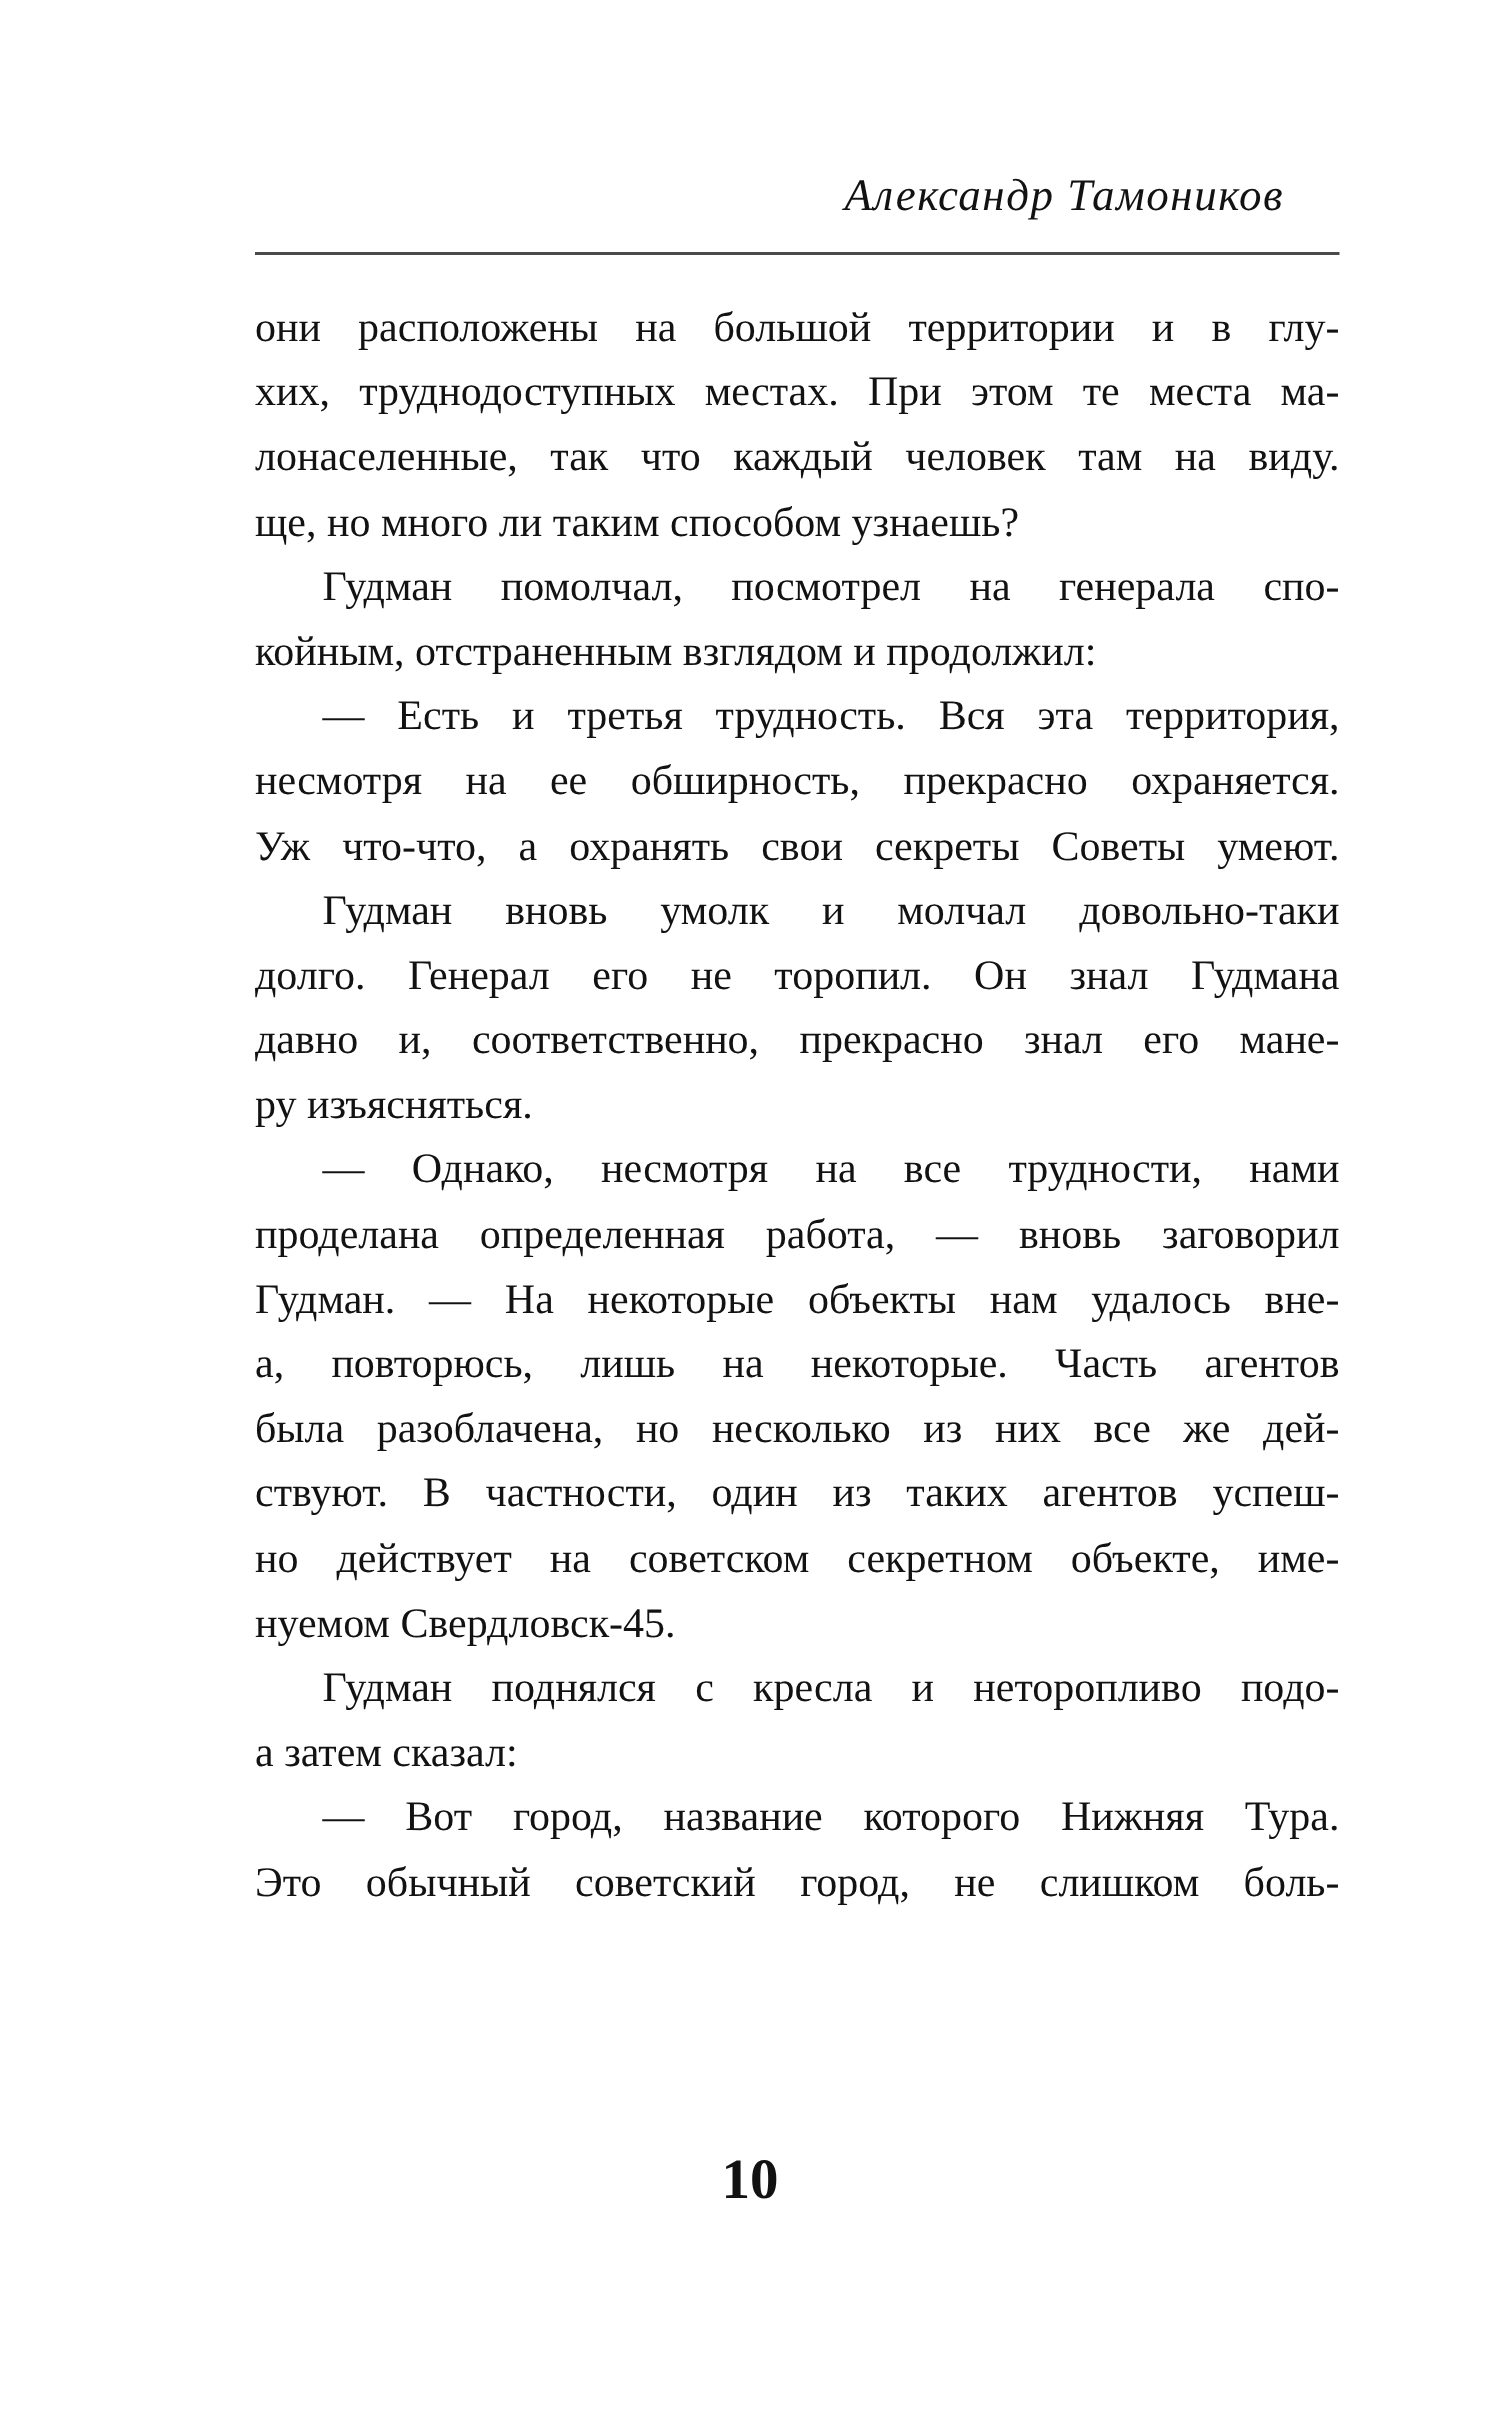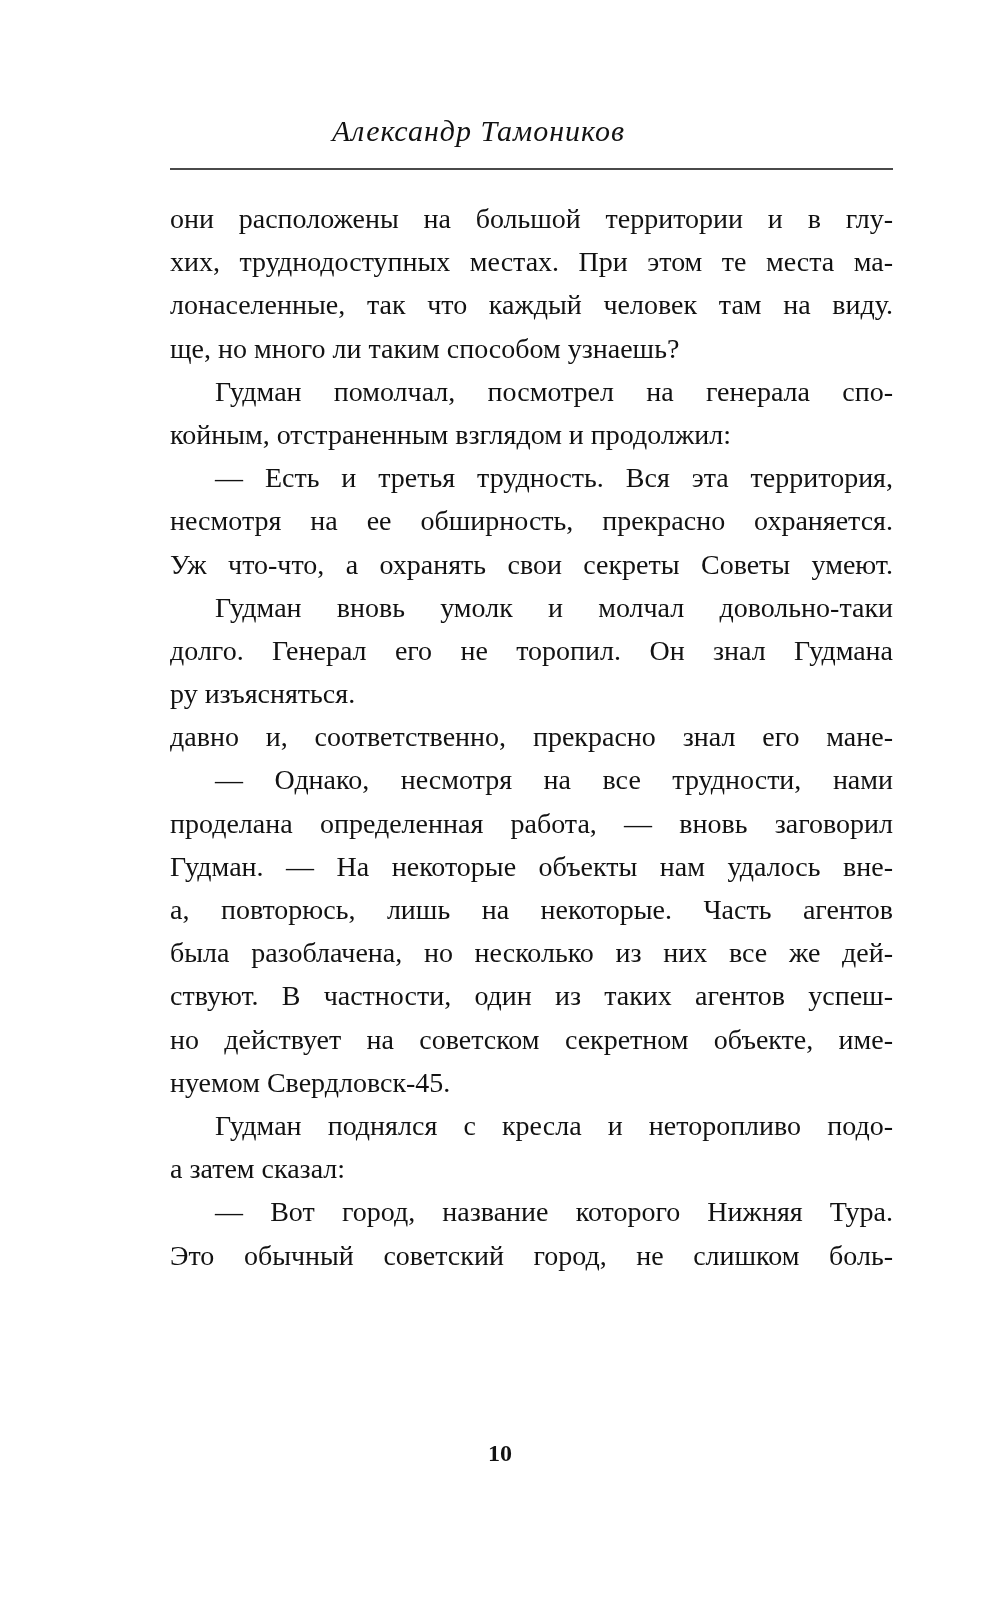--- a/index.html
+++ b/index.html
@@ -15,23 +15,23 @@
     position: relative;
     overflow: hidden;
   }
   .page {
     position: absolute;
     inset: 0;
   }
   .running-head {
     position: absolute;
     top: 113px;
-    left: 170px;
+    left: 186px;
     width: 723px;
-    text-align: center;
+    text-align: right;
     transform: translateX(-53px);
     font-style: italic;
     font-size: 30px;
     line-height: 36px;
     letter-spacing: 1px;
     white-space: nowrap;
   }
   .head-rule {
     position: absolute;
     top: 168px;
@@ -60,21 +60,21 @@
   .line.indent {
     padding-left: 45px;
   }
   .page-number {
     position: absolute;
     top: 1436px;
     left: 0;
     width: 1000px;
     text-align: center;
     font-weight: bold;
-    font-size: 24px;
+    font-size: 38px;
     line-height: 34px;
   }
 </style>
 </head>
 <body>
 
 <div class="page">
   <div class="running-head">Александр Тамоников</div>
 
   <div class="head-rule"></div>
@@ -84,22 +84,22 @@
       <div class="line">хих, труднодоступных местах. При этом те места ма-</div>
       <div class="line">лонаселенные, так что каждый человек там на виду.</div>
       <div class="line last">ще, но много ли таким способом узнаешь?</div>
       <div class="line indent">Гудман помолчал, посмотрел на генерала спо-</div>
       <div class="line last">койным, отстраненным взглядом и продолжил:</div>
       <div class="line indent">— Есть и третья трудность. Вся эта территория,</div>
       <div class="line">несмотря на ее обширность, прекрасно охраняется.</div>
       <div class="line">Уж что-что, а охранять свои секреты Советы умеют.</div>
       <div class="line indent">Гудман вновь умолк и молчал довольно-таки</div>
       <div class="line">долго. Генерал его не торопил. Он знал Гудмана</div>
+      <div class="line">давно и, соответственно, прекрасно знал его мане-</div>
       <div class="line last">ру изъясняться.</div>
-      <div class="line">давно и, соответственно, прекрасно знал его мане-</div>
       <div class="line indent">— Однако, несмотря на все трудности, нами</div>
       <div class="line">проделана определенная работа, — вновь заговорил</div>
       <div class="line">Гудман. — На некоторые объекты нам удалось вне-</div>
       <div class="line">а, повторюсь, лишь на некоторые. Часть агентов</div>
       <div class="line">была разоблачена, но несколько из них все же дей-</div>
       <div class="line">ствуют. В частности, один из таких агентов успеш-</div>
       <div class="line">но действует на советском секретном объекте, име-</div>
       <div class="line last">нуемом Свердловск-45.</div>
       <div class="line indent">Гудман поднялся с кресла и неторопливо подо-</div>
       <div class="line last">а затем сказал:</div>

